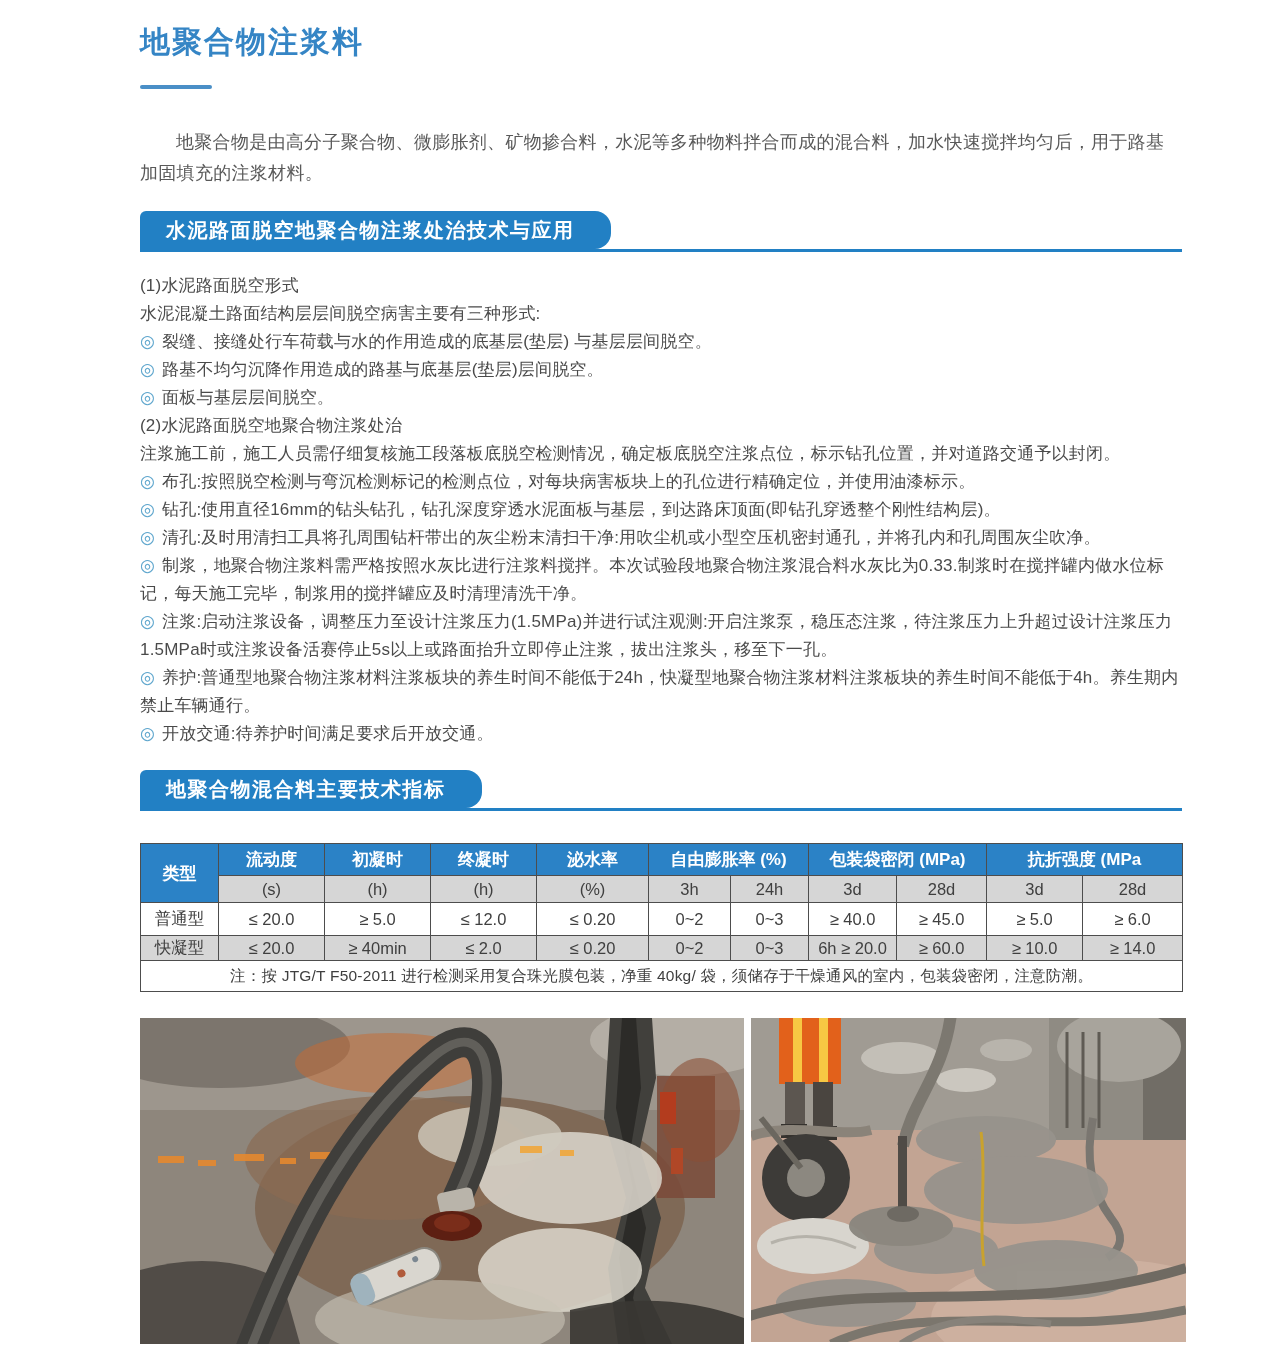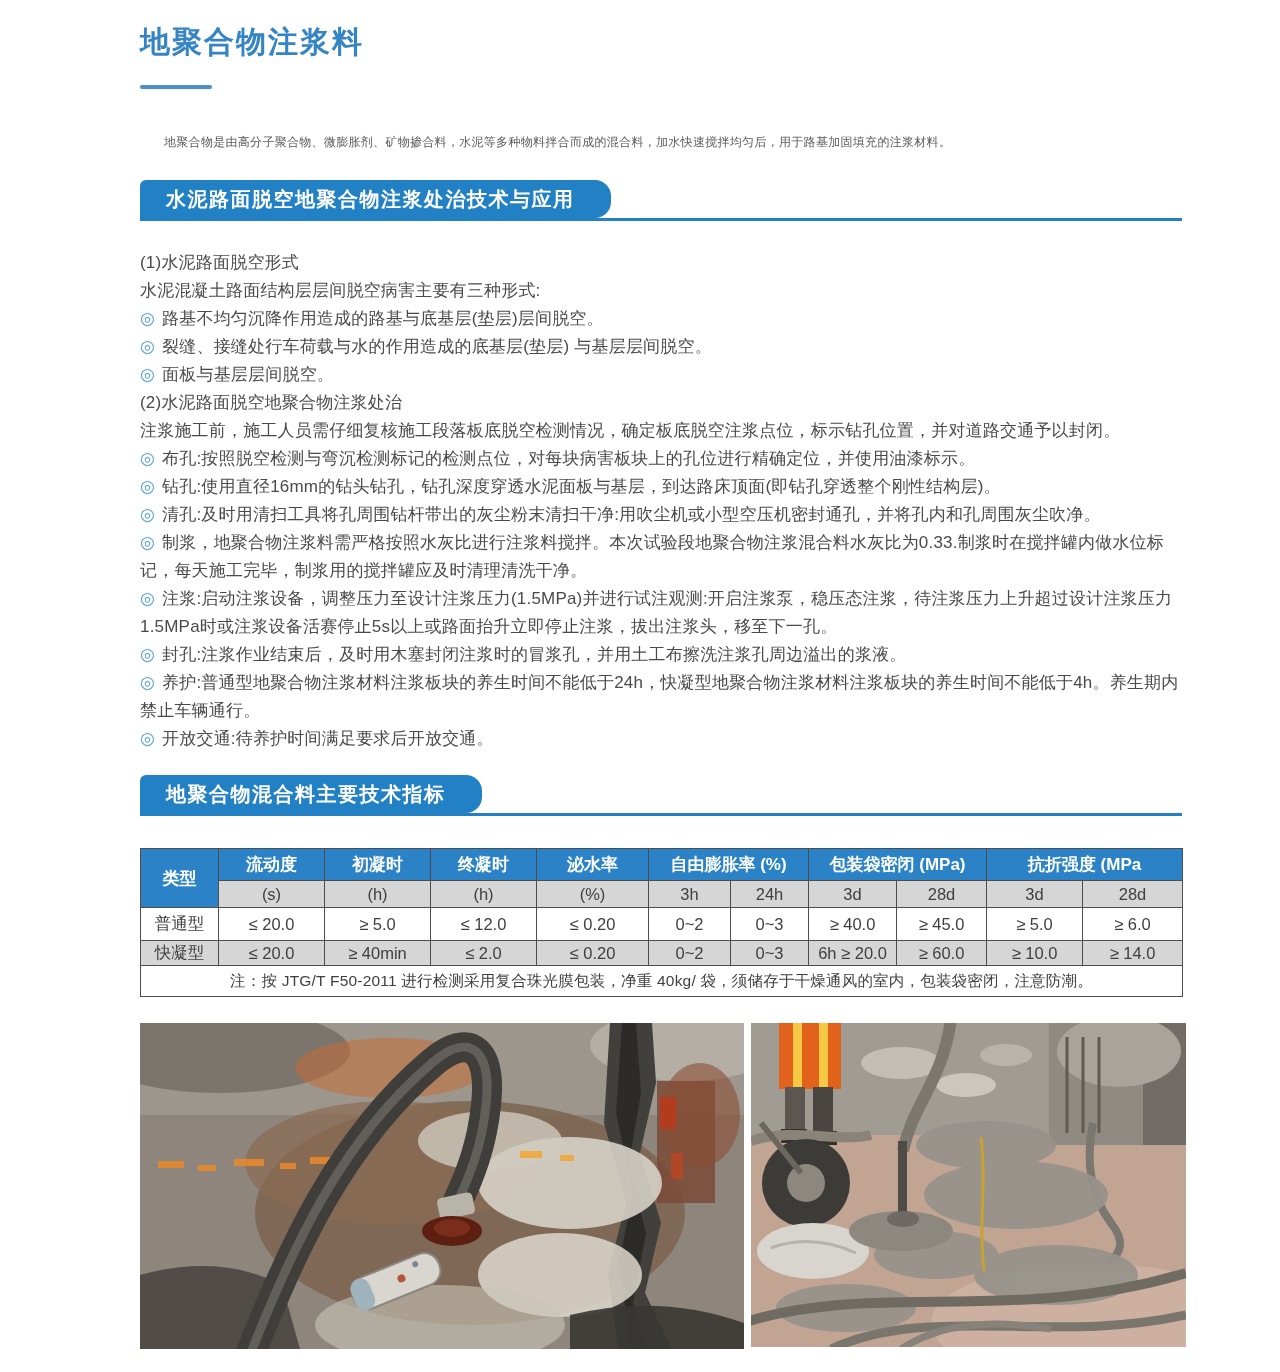--- a/index.html
+++ b/index.html
@@ -12,32 +12,32 @@
   .content { position:absolute; left:140px; top:8px; width:1042px; }
 
   .doc-title {
     margin:14px 0 0 0; font-size:30px; font-weight:bold; color:#3585c5;
     letter-spacing:2px;
   }
   .title-underline {
     width:72px; height:4px; background:#4a8fc7; margin-top:22px; border-radius:2px;
   }
   .intro {
-    margin:38px 0 0 0; font-size:12px; line-height:31px; color:#595959;
+    margin:38px 0 0 0; font-size:18px; line-height:31px; color:#595959;
     text-indent:2em; letter-spacing:0.3px;
   }
 
   .section-header { margin-top:22px; border-bottom:3px solid #2280c4; line-height:0; }
   .banner {
     display:inline-block; background:#2280c4; color:#ffffff; font-size:20px;
     font-weight:bold; line-height:38px; padding:0 36px 0 26px;
     border-radius:6px 16px 16px 0; letter-spacing:1.5px;
   }
 
-  .body-text { margin-top:28px; }
+  .body-text { margin-top:20px; }
   .body-text p { margin:0; font-size:17px; line-height:28px; letter-spacing:0.2px; color:#4a4a4a; }
   .body-text .ico { color:#5ea6cd; margin-right:7px; font-size:17px; }
 
   .spec-table {
     margin-top:32px; width:1042px; border-collapse:collapse; table-layout:fixed;
     font-size:16.5px; color:#3f3f3f;
   }
   .spec-table th, .spec-table td {
     border:1.6px solid #4d4d4d; text-align:center; vertical-align:middle; padding:1px 2px;
     overflow:hidden;
@@ -64,31 +64,30 @@
 
     <p class="intro">地聚合物是由高分子聚合物、微膨胀剂、矿物掺合料，水泥等多种物料拌合而成的混合料，加水快速搅拌均匀后，用于路基加固填充的注浆材料。</p>
 
     <div class="section-header">
       <span class="banner">水泥路面脱空地聚合物注浆处治技术与应用</span>
     </div>
 
     <div class="body-text">
       <p class="plain">(1)水泥路面脱空形式</p>
       <p class="plain">水泥混凝土路面结构层层间脱空病害主要有三种形式:</p>
+      <p class="bullet"><span class="ico">◎</span><span>裂缝、接缝处行车荷载与水的作用造成的底基层(垫层) 与基层层间脱空。</span></p>
       <p class="bullet"><span class="ico">◎</span><span>路基不均匀沉降作用造成的路基与底基层(垫层)层间脱空。</span></p>
-      <p class="bullet"><span class="ico">◎</span><span>裂缝、接缝处行车荷载与水的作用造成的底基层(垫层) 与基层层间脱空。</span></p>
       <p class="bullet"><span class="ico">◎</span><span>面板与基层层间脱空。</span></p>
       <p class="plain">(2)水泥路面脱空地聚合物注浆处治</p>
       <p class="plain">注浆施工前，施工人员需仔细复核施工段落板底脱空检测情况，确定板底脱空注浆点位，标示钻孔位置，并对道路交通予以封闭。</p>
       <p class="bullet"><span class="ico">◎</span><span>布孔:按照脱空检测与弯沉检测标记的检测点位，对每块病害板块上的孔位进行精确定位，并使用油漆标示。</span></p>
       <p class="bullet"><span class="ico">◎</span><span>钻孔:使用直径16mm的钻头钻孔，钻孔深度穿透水泥面板与基层，到达路床顶面(即钻孔穿透整个刚性结构层)。</span></p>
       <p class="bullet"><span class="ico">◎</span><span>清孔:及时用清扫工具将孔周围钻杆带出的灰尘粉末清扫干净:用吹尘机或小型空压机密封通孔，并将孔内和孔周围灰尘吹净。</span></p>
       <p class="bullet"><span class="ico">◎</span><span>制浆，地聚合物注浆料需严格按照水灰比进行注浆料搅拌。本次试验段地聚合物注浆混合料水灰比为0.33.制浆时在搅拌罐内做水位标记，每天施工完毕，制浆用的搅拌罐应及时清理清洗干净。</span></p>
       <p class="bullet"><span class="ico">◎</span><span>注浆:启动注浆设备，调整压力至设计注浆压力(1.5MPa)并进行试注观测:开启注浆泵，稳压态注浆，待注浆压力上升超过设计注浆压力1.5MPa时或注浆设备活赛停止5s以上或路面抬升立即停止注浆，拔出注浆头，移至下一孔。</span></p>
-      <p class="bullet"><span class="ico">◎</span><span>封孔:注浆作业结束后，及时用木塞封闭注浆时的冒浆孔，并用土工布擦洗注浆孔周边溢出的浆液。</span></p>
       <p class="bullet"><span class="ico">◎</span><span>养护:普通型地聚合物注浆材料注浆板块的养生时间不能低于24h，快凝型地聚合物注浆材料注浆板块的养生时间不能低于4h。养生期内禁止车辆通行。</span></p>
       <p class="bullet"><span class="ico">◎</span><span>开放交通:待养护时间满足要求后开放交通。</span></p>
     </div>
 
     <div class="section-header">
       <span class="banner">地聚合物混合料主要技术指标</span>
     </div>
 
     <table class="spec-table">
       <colgroup>

